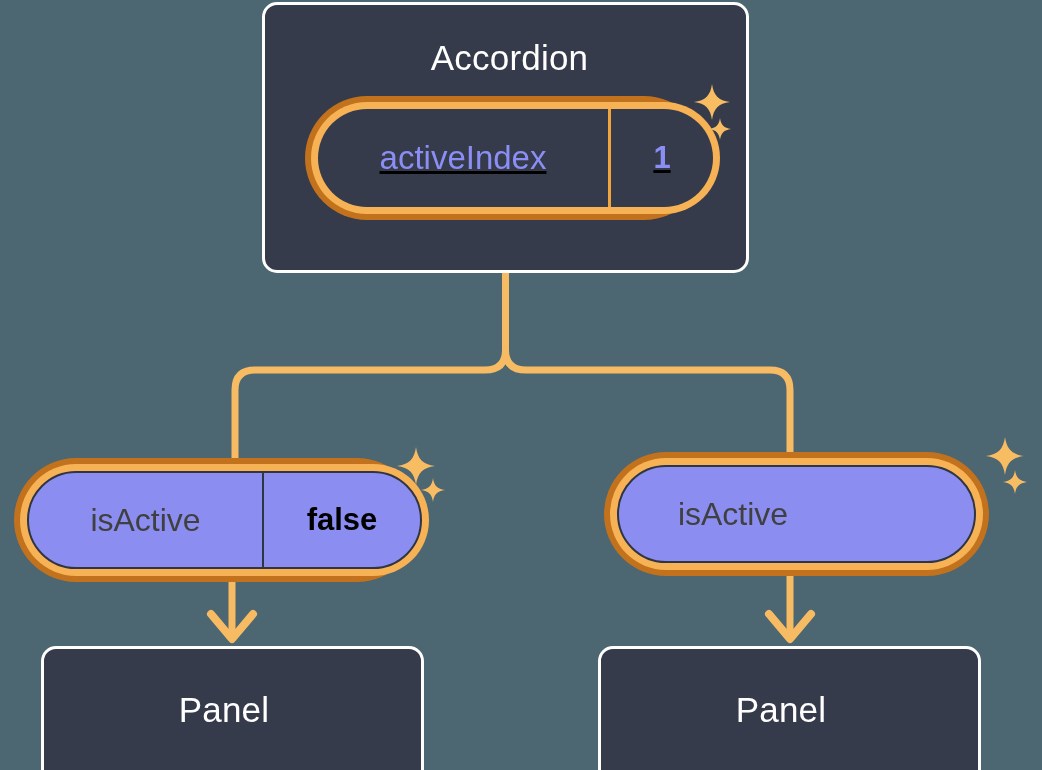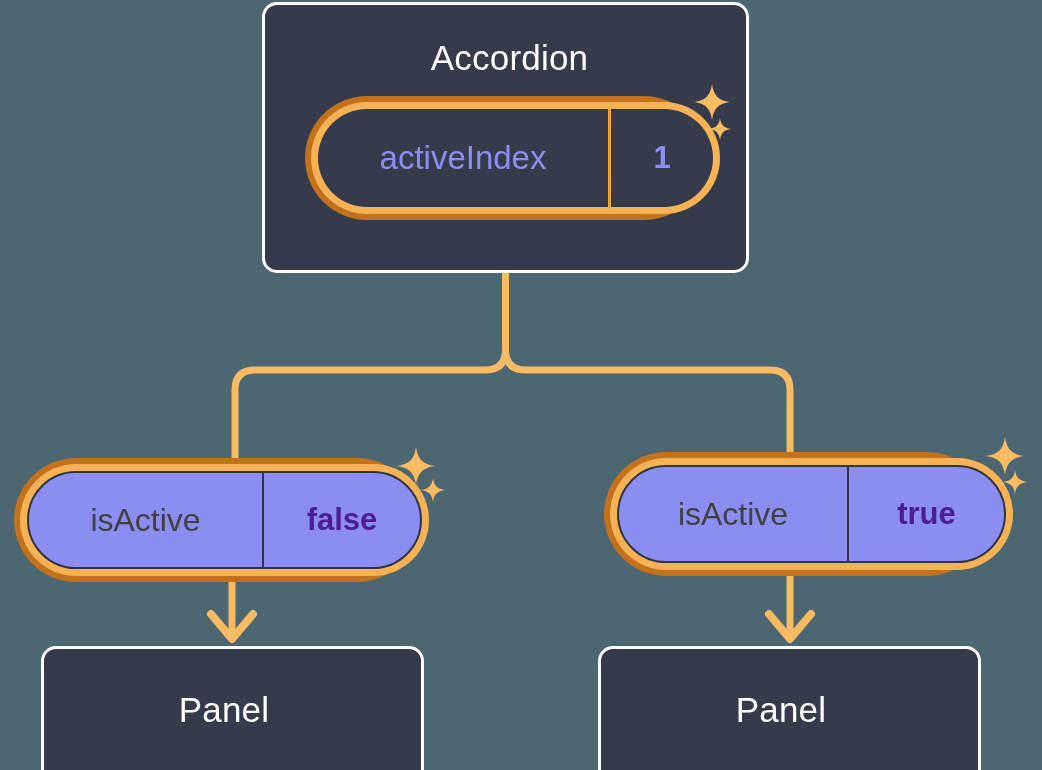--- a/index.html
+++ b/index.html
@@ -133,32 +133,33 @@
   .pill-purple .pill-body {
     background: #8b8ef0;
     border: 2px solid #2f3542;
   }
   .pill-purple .pill-key {
     color: #404040;
     font-size: 32px;
     font-weight: 400;
   }
   .pill-purple .pill-val {
-    color: #4c1d95;
+    color: #000000;
     font-size: 31px;
     font-weight: 700;
     border-left: 2px solid #2f3542;
   }
 
   
   #pill-active-index {
     left: 305px;
     top: 96px;
     width: 401px;
     height: 124px;
+    text-decoration: underline;
   }
   #pill-active-index .pill-key { width: 290px; }
   #pill-active-index .pill-val { width: 105px; }
 
   #pill-is-active-left {
     left: 14px;
     top: 458px;
     width: 405px;
     height: 124px;
   }
@@ -256,21 +257,20 @@
   </div>
 
   <div class="card panel-card" id="panel-card-left">
     <div class="card-title panel-title">Panel</div>
   </div>
 
   <div class="pill-wrap pill-purple" id="pill-is-active-right">
     <div class="pill-ring">
       <div class="pill-body">
         <span class="pill-key">isActive</span>
-        <span class="pill-val">true</span>
       </div>
     </div>
   </div>
   <div class="sparkle" id="sparkle-right-big">
     <svg width="38" height="38" viewBox="0 0 36 36">
       <path d="M18 0 C19.6 11.5 24.5 16.4 36 18 C24.5 19.6 19.6 24.5 18 36 C16.4 24.5 11.5 19.6 0 18 C11.5 16.4 16.4 11.5 18 0 Z" fill="#f8bc63"></path>
     </svg>
   </div>
   <div class="sparkle" id="sparkle-right-small">
     <svg width="24" height="24" viewBox="0 0 36 36">

